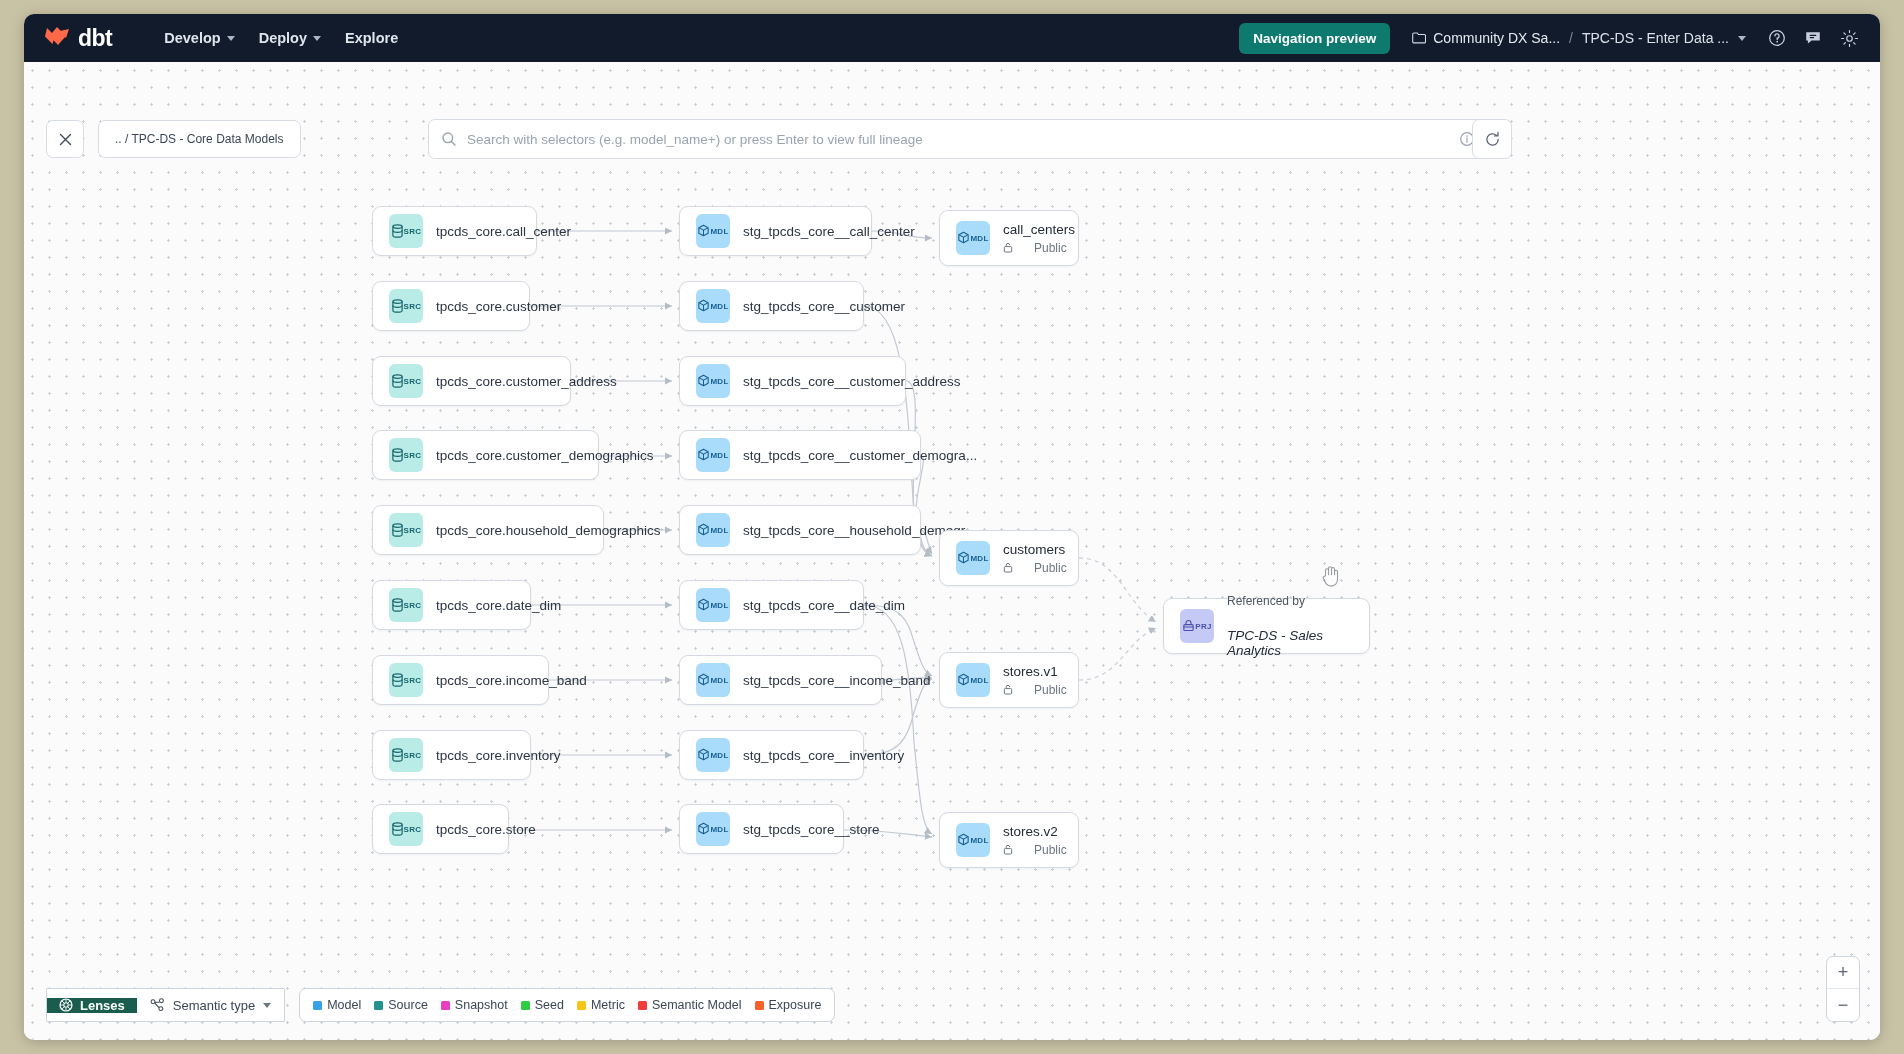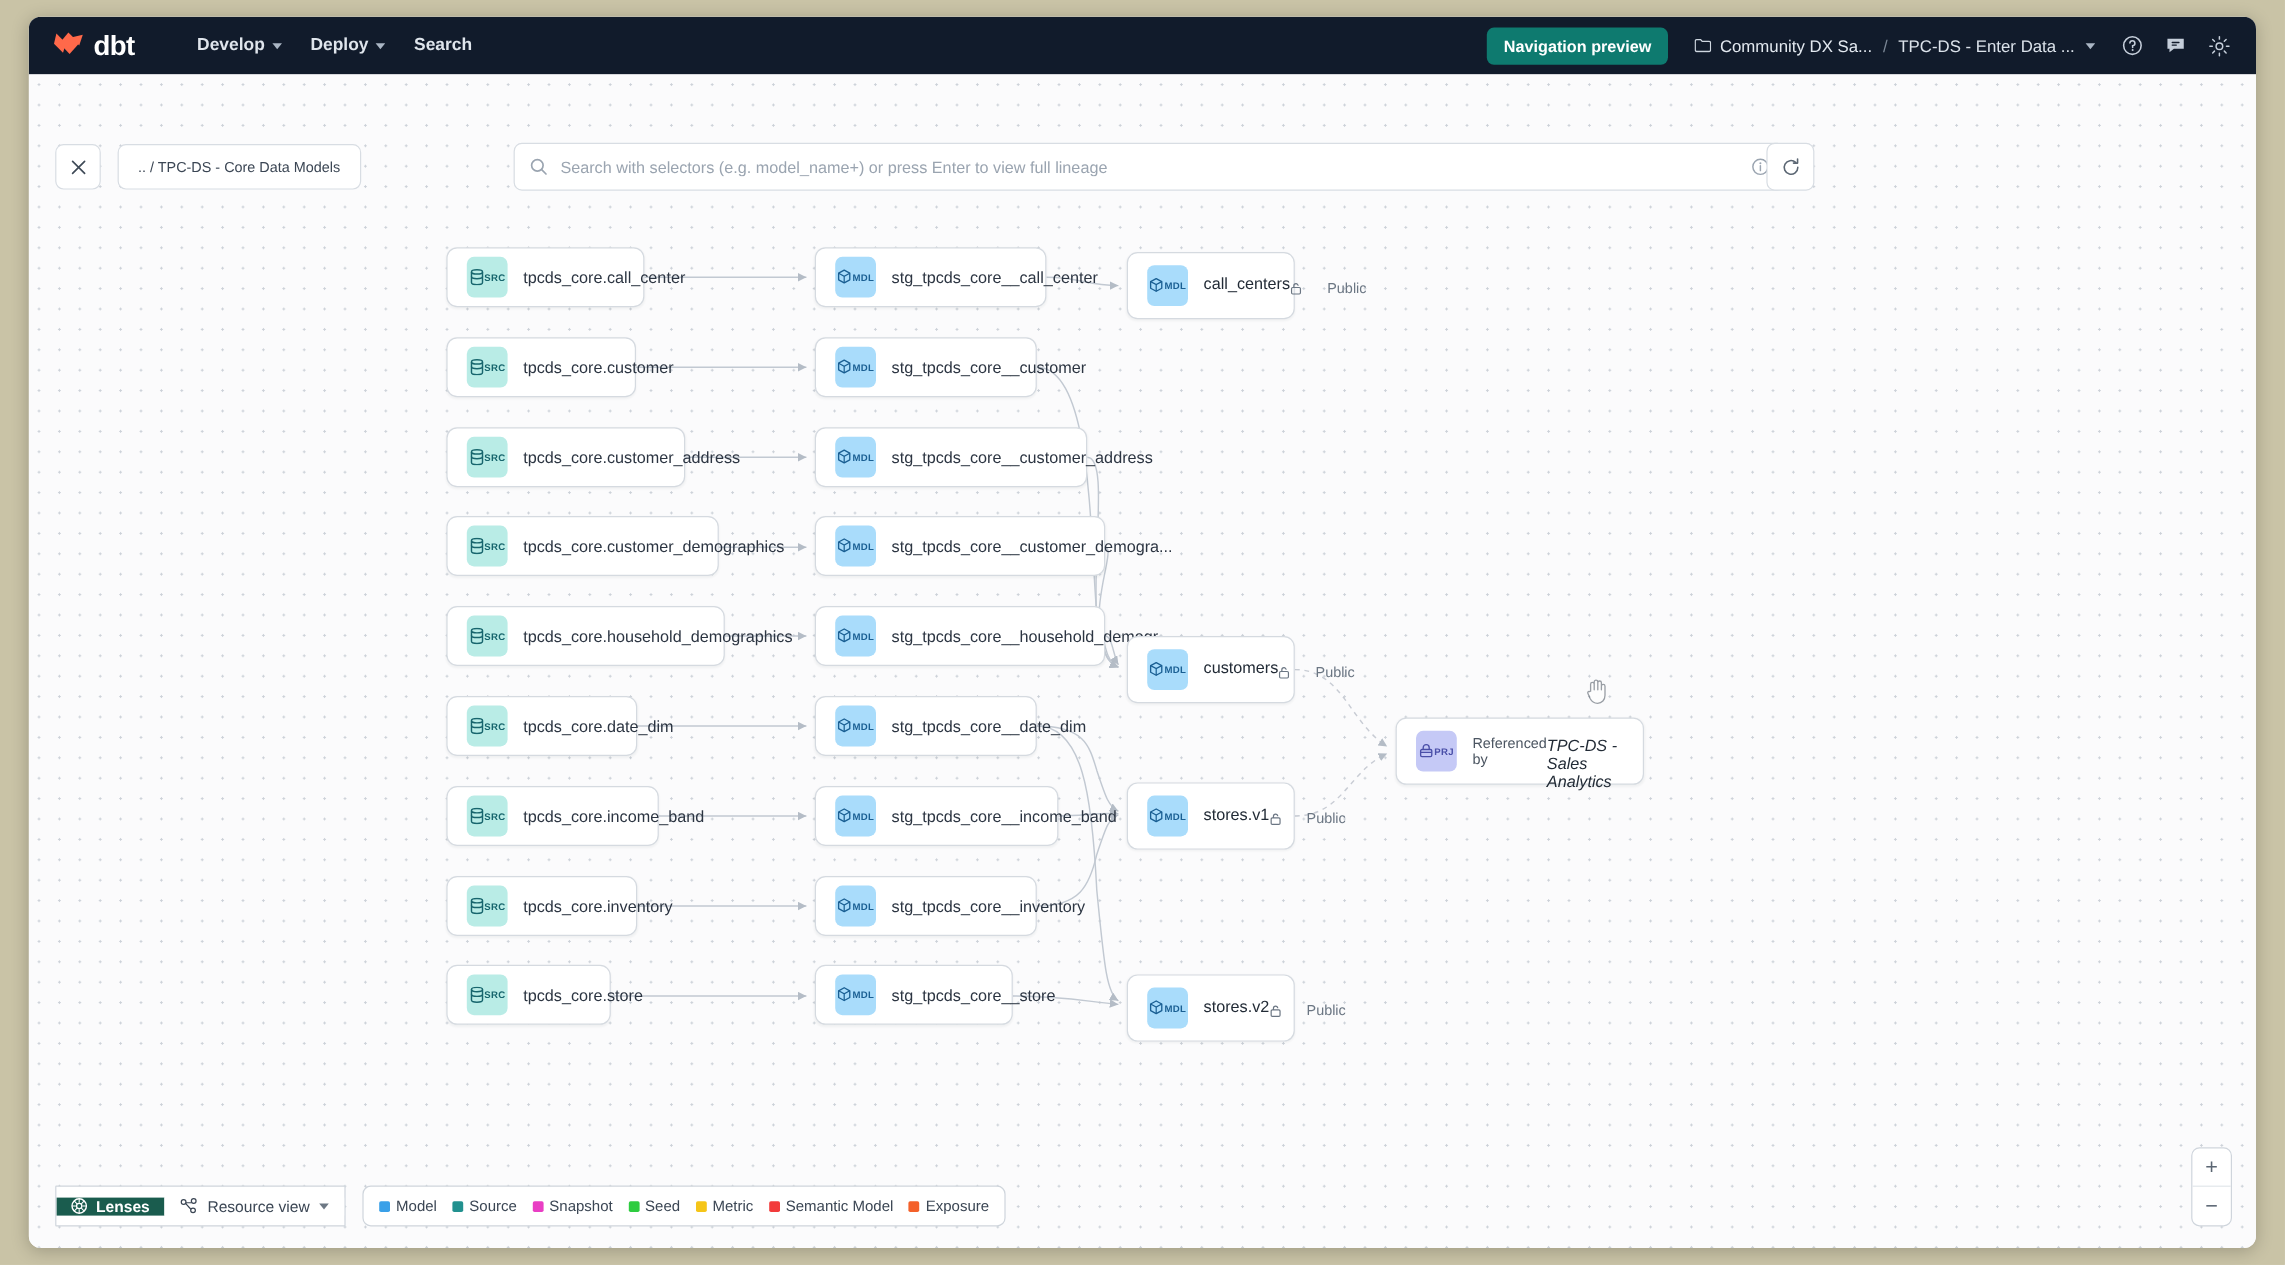--- a/index.html
+++ b/index.html
@@ -107,21 +107,21 @@
     gap:0px; line-height:1;
   }
   .badge .glyph { height:15px; display:flex; align-items:center; }
   .badge .tag { font-size:8px; font-weight:700; letter-spacing:.3px; margin-top:1px; }
   .badge.src { background:#b9ece6; color:#17656d; }
   .badge.mdl { background:#a9dcfb; color:#1a5f93; }
   .badge.prj { background:#c5c9f6; color:#4a4fa8; }
   .node-label { font-size:13.5px; color:#2c3542; white-space:nowrap; font-weight:400; }
   .node-title { font-size:13.5px; color:#222b36; }
   .node-sub { font-size:12px; color:#6b7683; display:flex; align-items:center; gap:21px; margin-top:4px; }
-  .node-two { display:flex; flex-direction:row; }
+  .node-two { display:flex; flex-direction:column; }
 
   
   .bottombar {
     position:absolute; left:22px; bottom:18px; display:flex; align-items:center; gap:14px; z-index:30;
   }
   .lensgroup {
     height:34px; display:flex; align-items:center; border:1px solid #cfd5dc;
     border-radius:1px; overflow:hidden; background:#fff;
   }
   .lens-btn {
@@ -170,21 +170,21 @@
 
     <div class="navlink">
       <span>Develop</span>
       <i class="caret"></i>
     </div>
     <div class="navlink">
       <span>Deploy</span>
       <i class="caret"></i>
     </div>
     <div class="navlink">
-      <span>Search</span>
+      <span>Explore</span>
     </div>
 
     <div class="nav-spacer"></div>
 
     <div class="pill-preview">Navigation preview</div>
 
     <div class="crumbs">
       <span class="proj">
         <svg width="14" height="12" viewBox="0 0 14 12">
           <path d="M.7 2.2a1.2 1.2 0 0 1 1.2-1.2h3.3l1.3 1.5h5.8a1.2 1.2 0 0 1 1.2 1.2v6a1.2 1.2 0 0 1-1.2 1.2H1.9A1.2 1.2 0 0 1 .7 9.7z" fill="none" stroke="#cfd7e0" stroke-width="1.1"></path>
@@ -640,21 +640,21 @@
           </svg>
           <span>Lenses</span>
         </div>
         <div class="restype-btn">
           <svg width="15" height="14" viewBox="0 0 16 15">
             <circle cx="3.2" cy="4" r="2.1" fill="none" stroke="currentColor" stroke-width="1.1"></circle>
             <circle cx="12.2" cy="3" r="2.1" fill="none" stroke="currentColor" stroke-width="1.1"></circle>
             <circle cx="11.6" cy="11.4" r="2.1" fill="none" stroke="currentColor" stroke-width="1.1"></circle>
             <path d="M5.2 4.6h4.9M5.1 5.4l4.6 5" fill="none" stroke="currentColor" stroke-width="1.1"></path>
           </svg>
-          <span>Resource view</span>
+          <span>Semantic type</span>
           <i class="caret" style="border-top-color:#6d7884;"></i>
         </div>
       </div>
 
       <div class="legend">
         <span class="leg-item">
           <i class="swatch" style="background:#3aa0e8"></i>
           <span>Model</span>
         </span>
         <span class="leg-item">

